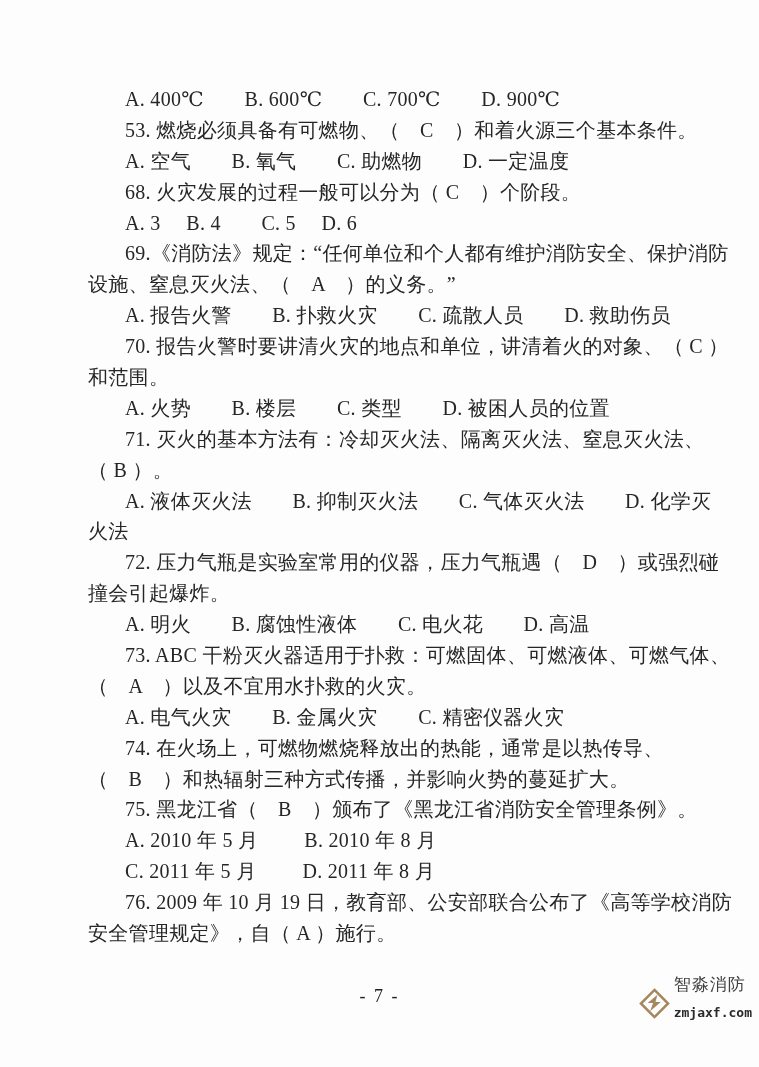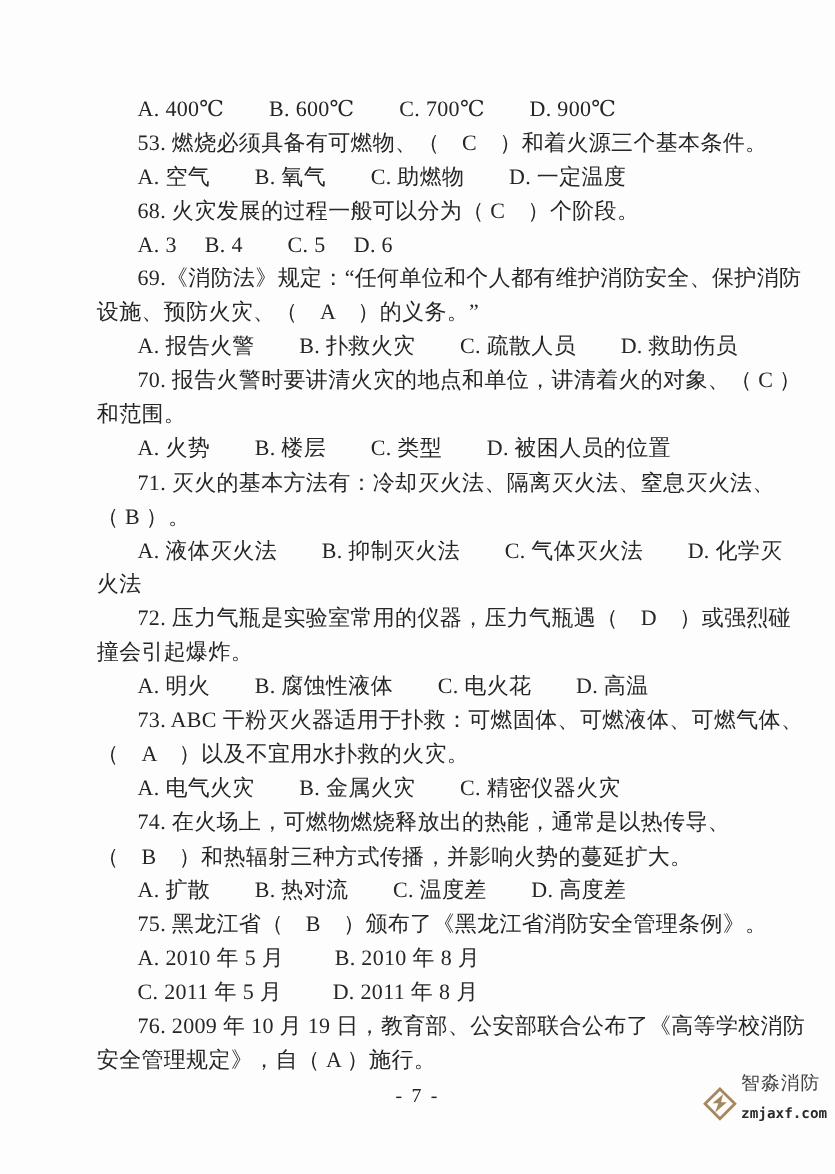--- a/index.html
+++ b/index.html
@@ -69,38 +69,37 @@
 
 <div class="page">
 
   <div class="content">
     <div class="line ind">A. 400℃　　B. 600℃　　C. 700℃　　D. 900℃</div>
     <div class="line ind">53. 燃烧必须具备有可燃物、（　C　）和着火源三个基本条件。</div>
     <div class="line ind">A. 空气　　B. 氧气　　C. 助燃物　　D. 一定温度</div>
     <div class="line ind">68. 火灾发展的过程一般可以分为（ C　）个阶段。</div>
     <div class="line ind">A. 3　 B. 4　　C. 5　 D. 6</div>
     <div class="line ind">69.《消防法》规定：“任何单位和个人都有维护消防安全、保护消防</div>
-    <div class="line">设施、预防火灾、（　A　）的义务。”</div>
+    <div class="line">设施、窒息灭火法、（　A　）的义务。”</div>
     <div class="line ind">A. 报告火警　　B. 扑救火灾　　C. 疏散人员　　D. 救助伤员</div>
     <div class="line ind">70. 报告火警时要讲清火灾的地点和单位，讲清着火的对象、（ C ）</div>
     <div class="line">和范围。</div>
     <div class="line ind">A. 火势　　B. 楼层　　C. 类型　　D. 被困人员的位置</div>
     <div class="line ind">71. 灭火的基本方法有：冷却灭火法、隔离灭火法、窒息灭火法、</div>
     <div class="line">（ B ）。</div>
     <div class="line ind">A. 液体灭火法　　B. 抑制灭火法　　C. 气体灭火法　　D. 化学灭</div>
     <div class="line">火法</div>
     <div class="line ind">72. 压力气瓶是实验室常用的仪器，压力气瓶遇（　D　）或强烈碰</div>
     <div class="line">撞会引起爆炸。</div>
     <div class="line ind">A. 明火　　B. 腐蚀性液体　　C. 电火花　　D. 高温</div>
     <div class="line ind">73. ABC 干粉灭火器适用于扑救：可燃固体、可燃液体、可燃气体、</div>
     <div class="line">（　A　）以及不宜用水扑救的火灾。</div>
     <div class="line ind">A. 电气火灾　　B. 金属火灾　　C. 精密仪器火灾</div>
     <div class="line ind">74. 在火场上，可燃物燃烧释放出的热能，通常是以热传导、</div>
     <div class="line">（　B　）和热辐射三种方式传播，并影响火势的蔓延扩大。</div>
-    <div class="line ind">A. 扩散　　B. 热对流　　C. 温度差　　D. 高度差</div>
     <div class="line ind">75. 黑龙江省（　B　）颁布了《黑龙江省消防安全管理条例》。</div>
     <div class="line ind">A. 2010 年 5 月　　 B. 2010 年 8 月</div>
     <div class="line ind">C. 2011 年 5 月　　 D. 2011 年 8 月</div>
     <div class="line ind">76. 2009 年 10 月 19 日，教育部、公安部联合公布了《高等学校消防</div>
     <div class="line">安全管理规定》，自（ A ）施行。</div>
   </div>
 
   <div class="page-number">- 7 -</div>
 
   <div class="brand-logo">

